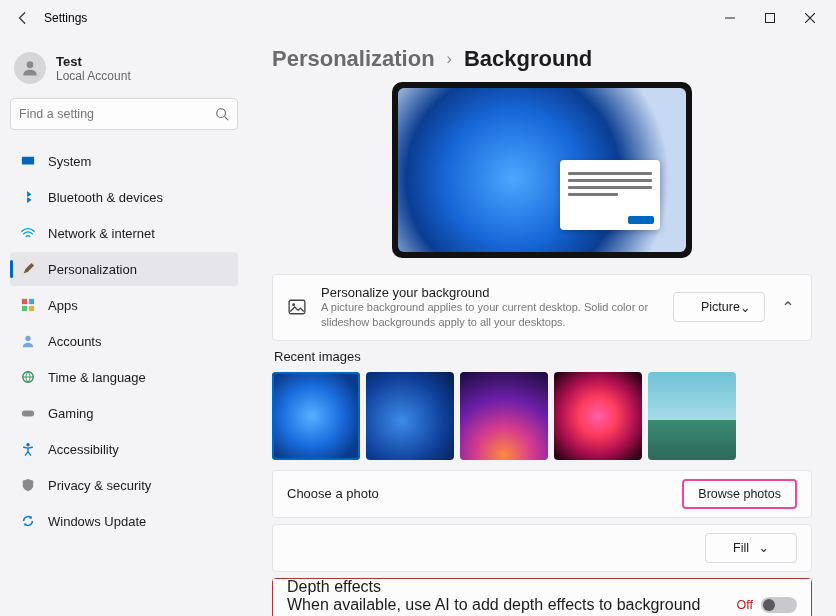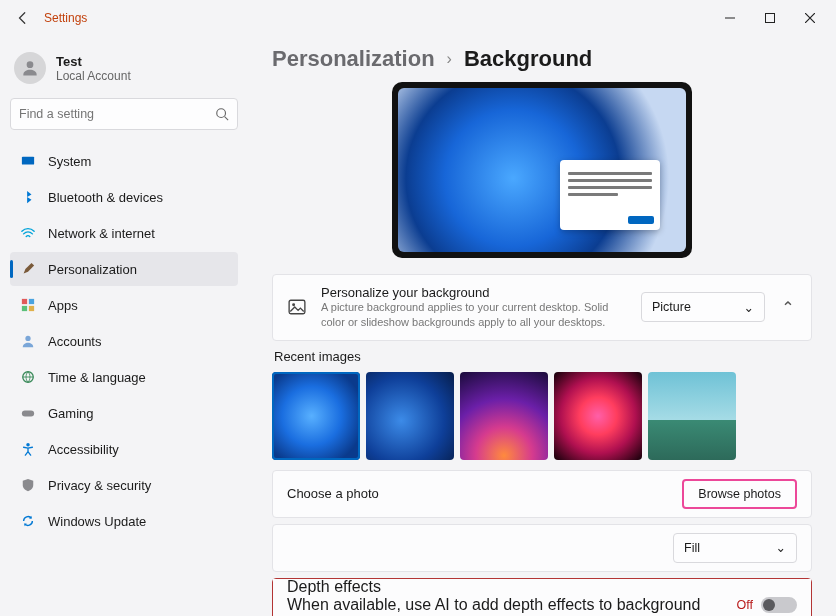--- a/index.html
+++ b/index.html
@@ -1,19 +1,19 @@
 <!DOCTYPE html>
 <html><head>
 <meta charset="utf-8">
 <style>
   * { box-sizing: border-box; margin: 0; padding: 0; font-family: "Segoe UI", Arial, sans-serif; }
   body { background: #f4f4f6; width: 836px; height: 616px; overflow: hidden; color: #1b1b1b; }
   .titlebar { display:flex; align-items:center; height:36px; padding:0 6px 0 10px; }
   .titlebar .back { width:26px; height:26px; display:flex; align-items:center; justify-content:center; border-radius:4px; }
-  .titlebar .title { font-size:12px; margin-left:8px; color:#c2410c; }
+  .titlebar .title { font-size:12px; margin-left:8px; color:#000000; }
   .winbtns { margin-left:auto; display:flex; }
   .winbtn { width:40px; height:28px; display:flex; align-items:center; justify-content:center; }
   .layout { display:flex; height: calc(100% - 36px); }
   .sidebar { width: 248px; padding: 10px 10px 0 10px; }
   .account { display:flex; align-items:center; gap:10px; padding:6px 4px 14px 4px; }
   .avatar { width:32px; height:32px; border-radius:50%; background:#d6d6d8; display:flex; align-items:center; justify-content:center; }
   .avatar svg { fill:#8a8a8e; }
   .acct-name { font-size:13px; font-weight:600; }
   .acct-sub { font-size:12px; color:#666; }
   .searchbox { display:flex; align-items:center; background:#fdfdfe; border:1px solid #d9d9dd; border-radius:4px; height:32px; padding:0 8px; margin-bottom:14px; }
@@ -31,21 +31,21 @@
   .preview { width:300px; height:176px; background:#111; border-radius:10px; padding:6px; margin:0 auto 16px auto; }
   .preview-inner { width:100%; height:100%; border-radius:6px; background: radial-gradient(circle at 40% 55%, #4aa8ff 0%, #1766d8 35%, #0b3d91 55%, #c6d8f2 80%); position:relative; overflow:hidden; }
   .preview-card { position:absolute; right:26px; bottom:22px; width:100px; height:70px; background:#fff; border-radius:4px; box-shadow:0 2px 6px rgba(0,0,0,.25); padding:8px; }
   .preview-card .line { height:3px; background:#7a7a7a; margin:4px 0; border-radius:1px; }
   .preview-card .btn { position:absolute; right:6px; bottom:6px; width:26px; height:8px; background:#0067c0; border-radius:2px; }
   .card { background:#fcfcfd; border:1px solid #e3e3e7; border-radius:4px; padding:10px 14px; margin-bottom:6px; display:flex; align-items:center; gap:14px; }
   .card .icon-slot { width:20px; display:flex; justify-content:center; }
   .card .card-title { font-size:13px; }
   .card .card-sub { font-size:11px; color:#777; line-height:1.35; }
   .card .right { margin-left:auto; display:flex; align-items:center; gap:14px; }
-  .select { display:flex; align-items:center; justify-content:space-between; width:124px; height:30px; padding:0 10px; border:1px solid #d9d9dd; border-radius:4px; background:#fdfdfe; font-size:12.5px; }
+  .select { display:flex; align-items:center; justify-content:space-between; width:92px; height:30px; padding:0 27px; border:1px solid #d9d9dd; border-radius:4px; background:#fdfdfe; font-size:12.5px; }
   .expander { width:18px; text-align:center; color:#555; }
   .section-label { font-size:13px; margin:8px 0 8px 2px; }
   .thumbs { display:flex; gap:6px; margin-bottom:10px; }
   .thumb { width:88px; height:88px; border-radius:4px; background:#222; }
   .thumb.sel { outline:2px solid #0067c0; outline-offset:-2px; }
   .t1 { background: radial-gradient(circle at 45% 50%, #58b0ff 0%, #1a6ee0 45%, #0a3a8c 80%); }
   .t2 { background: radial-gradient(circle at 40% 55%, #3c8be8 0%, #0e3f99 60%, #061d4a 100%); }
   .t3 { background: radial-gradient(circle at 50% 95%, #ff8a3d 0%, #d63b8e 30%, #6b1fa8 60%, #1a0b3a 100%); }
   .t4 { background: radial-gradient(circle at 50% 50%, #ff5fa8 0%, #ff3d5e 30%, #b01050 60%, #120008 100%); }
   .t5 { background: linear-gradient(#6fc2d6 0%, #a6dce6 55%, #3a8a74 55%, #2d6a5a 100%); }

